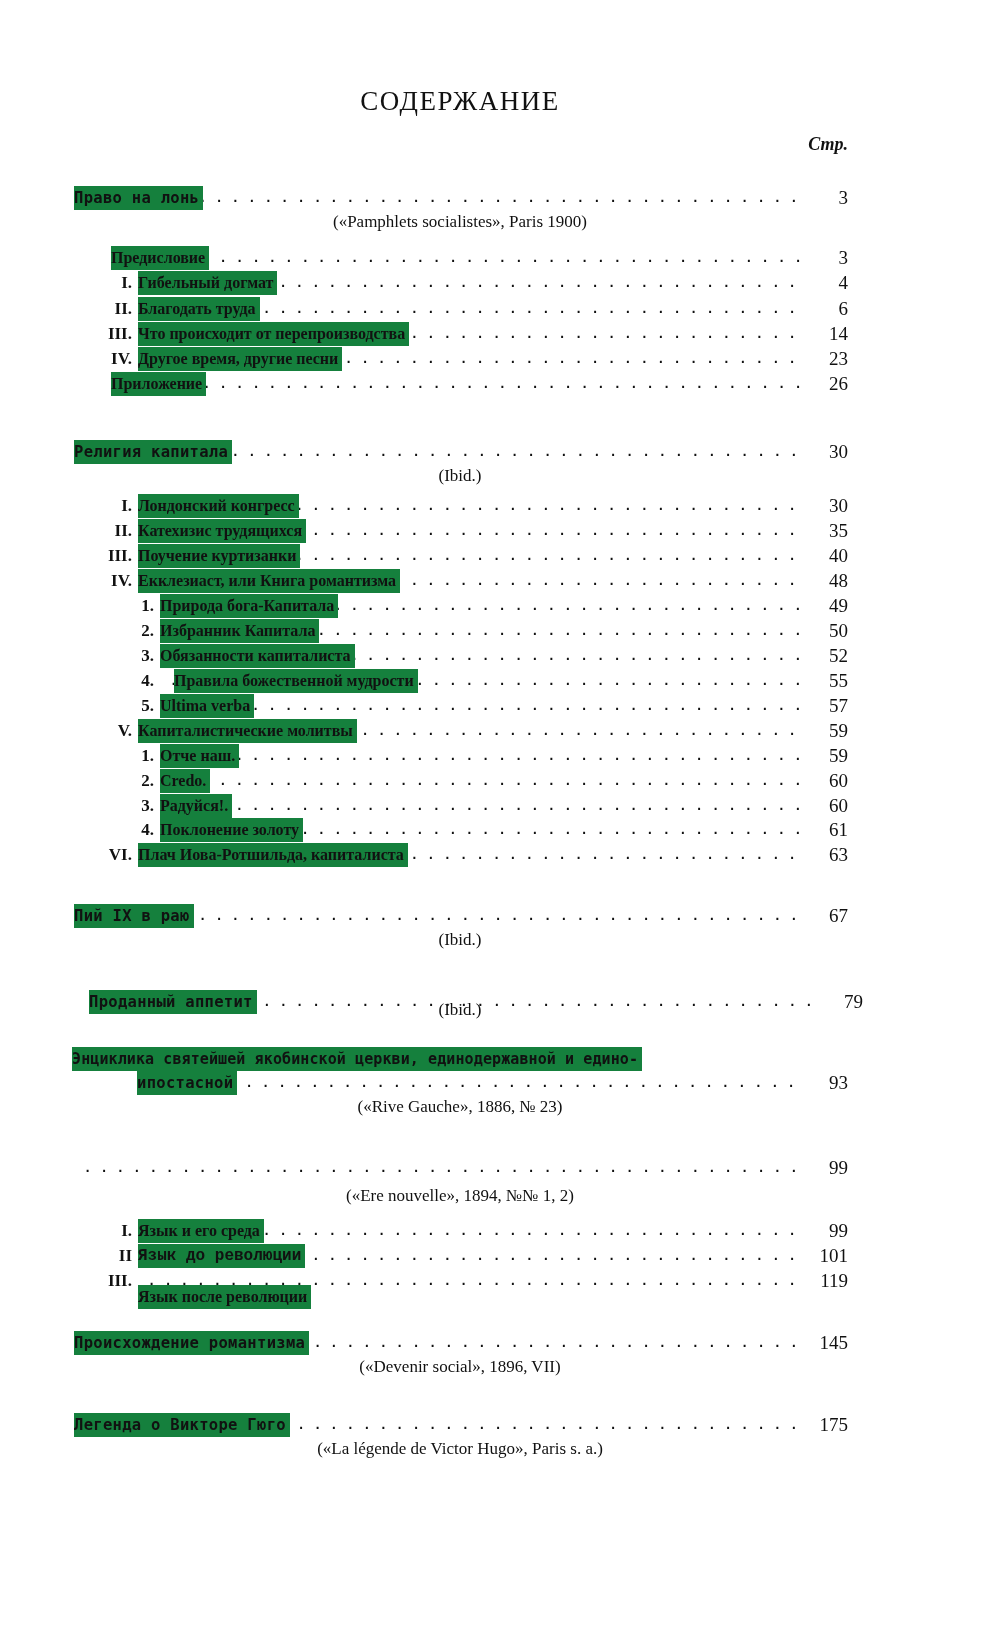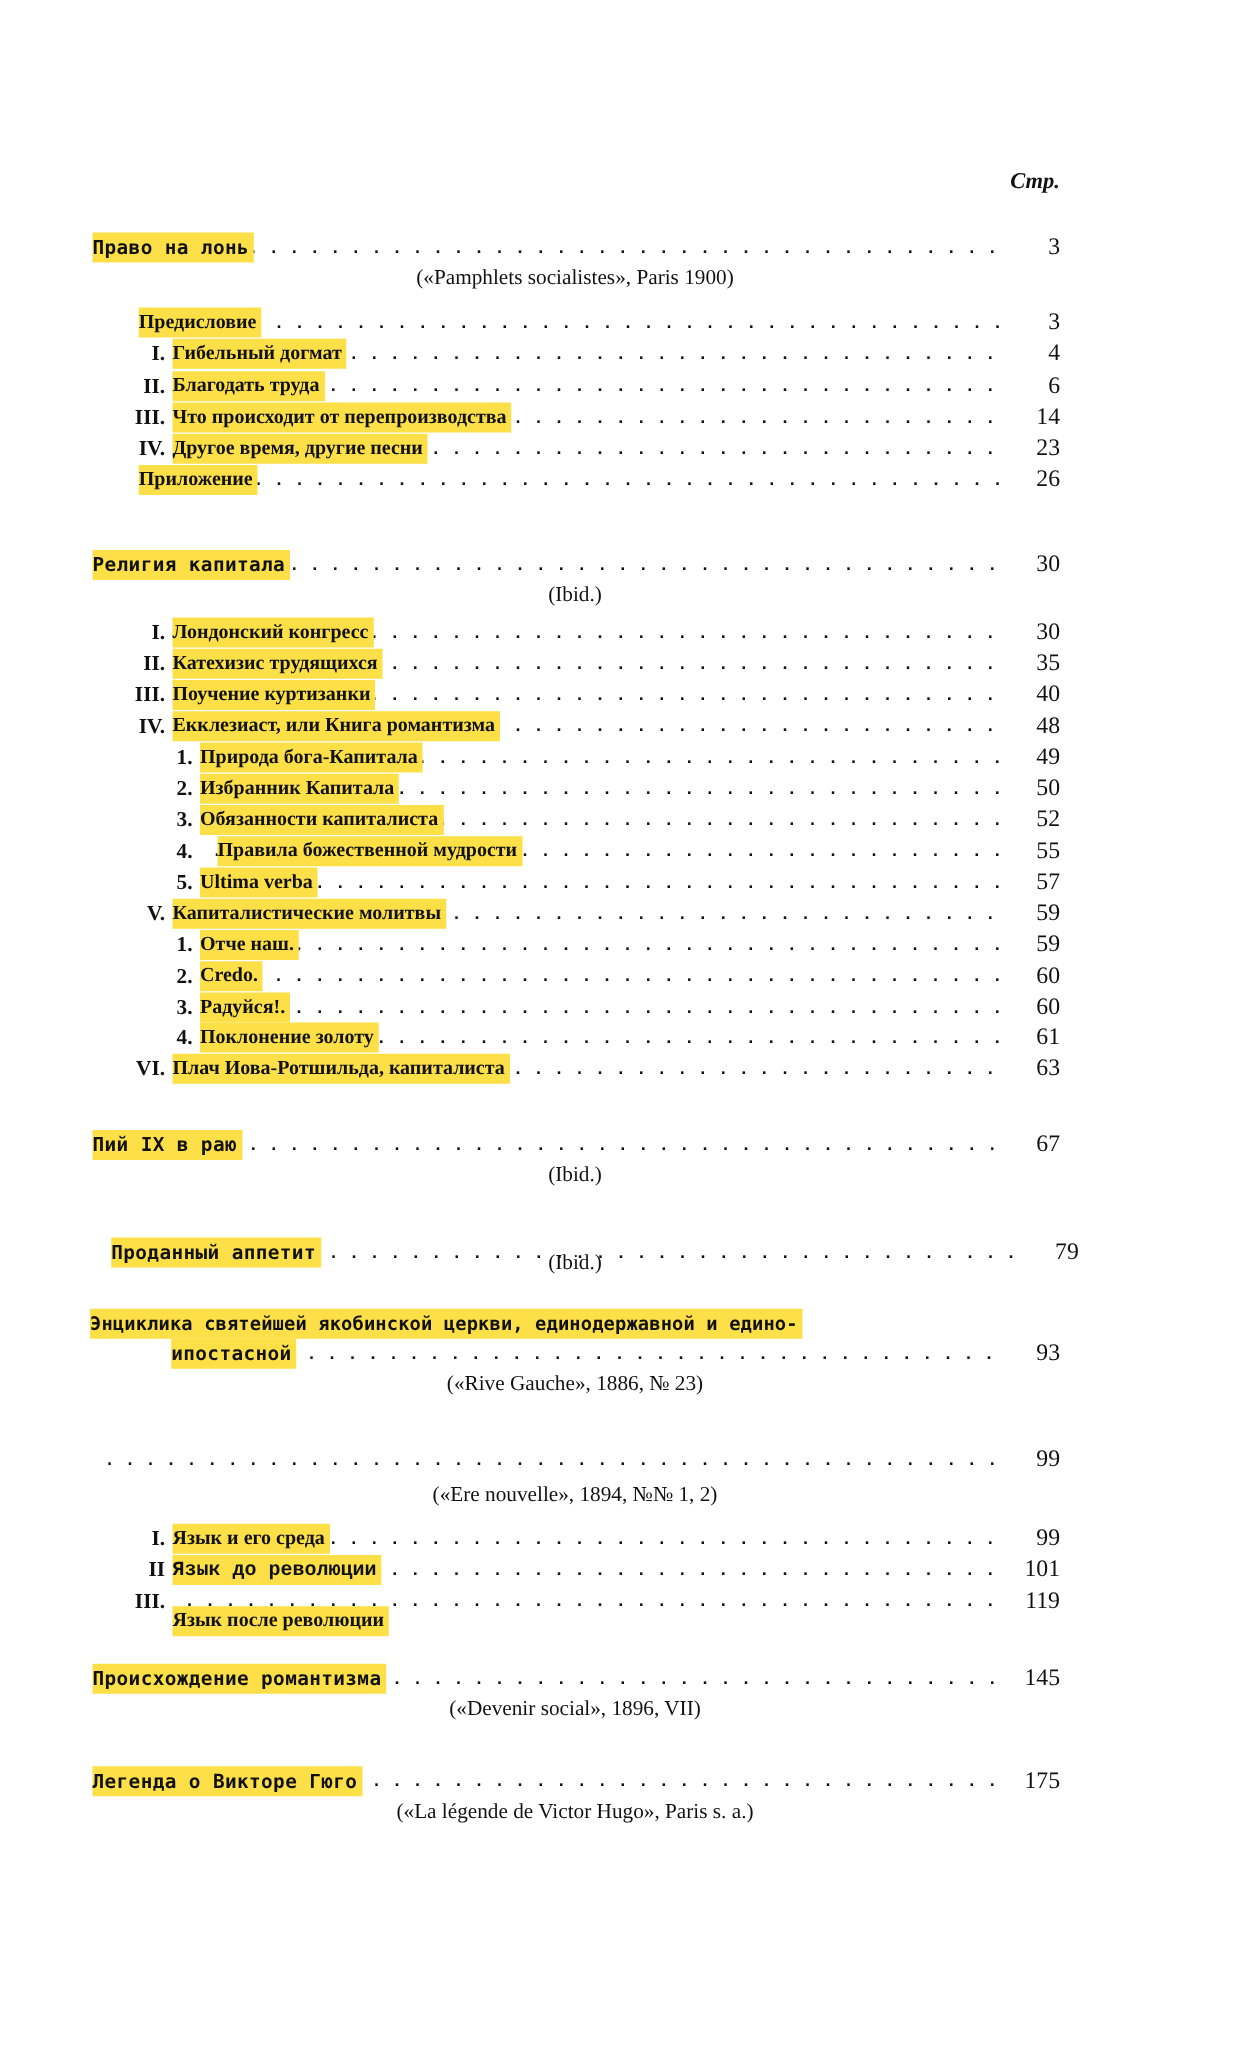--- a/index.html
+++ b/index.html
@@ -52,21 +52,21 @@
     }
     .entry .num {
       position: absolute;
       text-align: right;
       font-family: "Liberation Serif", serif;
       font-size: 17px;
     }
     .entry .label {
       position: absolute;
       white-space: nowrap;
-      background: #fde047;
+      background: #15803d;
       padding-right: 4px;
       z-index: 2;
     }
     .entry .leader {
       position: absolute;
       height: 24px;
       overflow: hidden;
       white-space: nowrap;
       letter-spacing: 9.2px;
       font-weight: bold;
@@ -104,20 +104,21 @@
       font-family: "Liberation Serif", "DejaVu Serif", serif;
       font-size: 17px;
       height: 24px;
       line-height: 24px;
     }
   </style>
 </head>
 <body>
 
 <div class="page">
+  <div class="title">СОДЕРЖАНИЕ</div>
   <div class="col-label">Стр.</div>
   <div id="entries">
       <div class="entry lvl0" style="top: 186px;">
         <span class="label" style="left: 74px;">Право на лонь</span>
         <span class="leader" style="left: 84px; width: 716px;">........................................................................................................................</span>
         <span class="page-no">3</span>
       </div>
       <div class="entry lvl1" style="top: 246px;">
         <span class="label" style="left: 111px;">Предисловие</span>
         <span class="leader" style="left: 121px; width: 679px;">........................................................................................................................</span>

